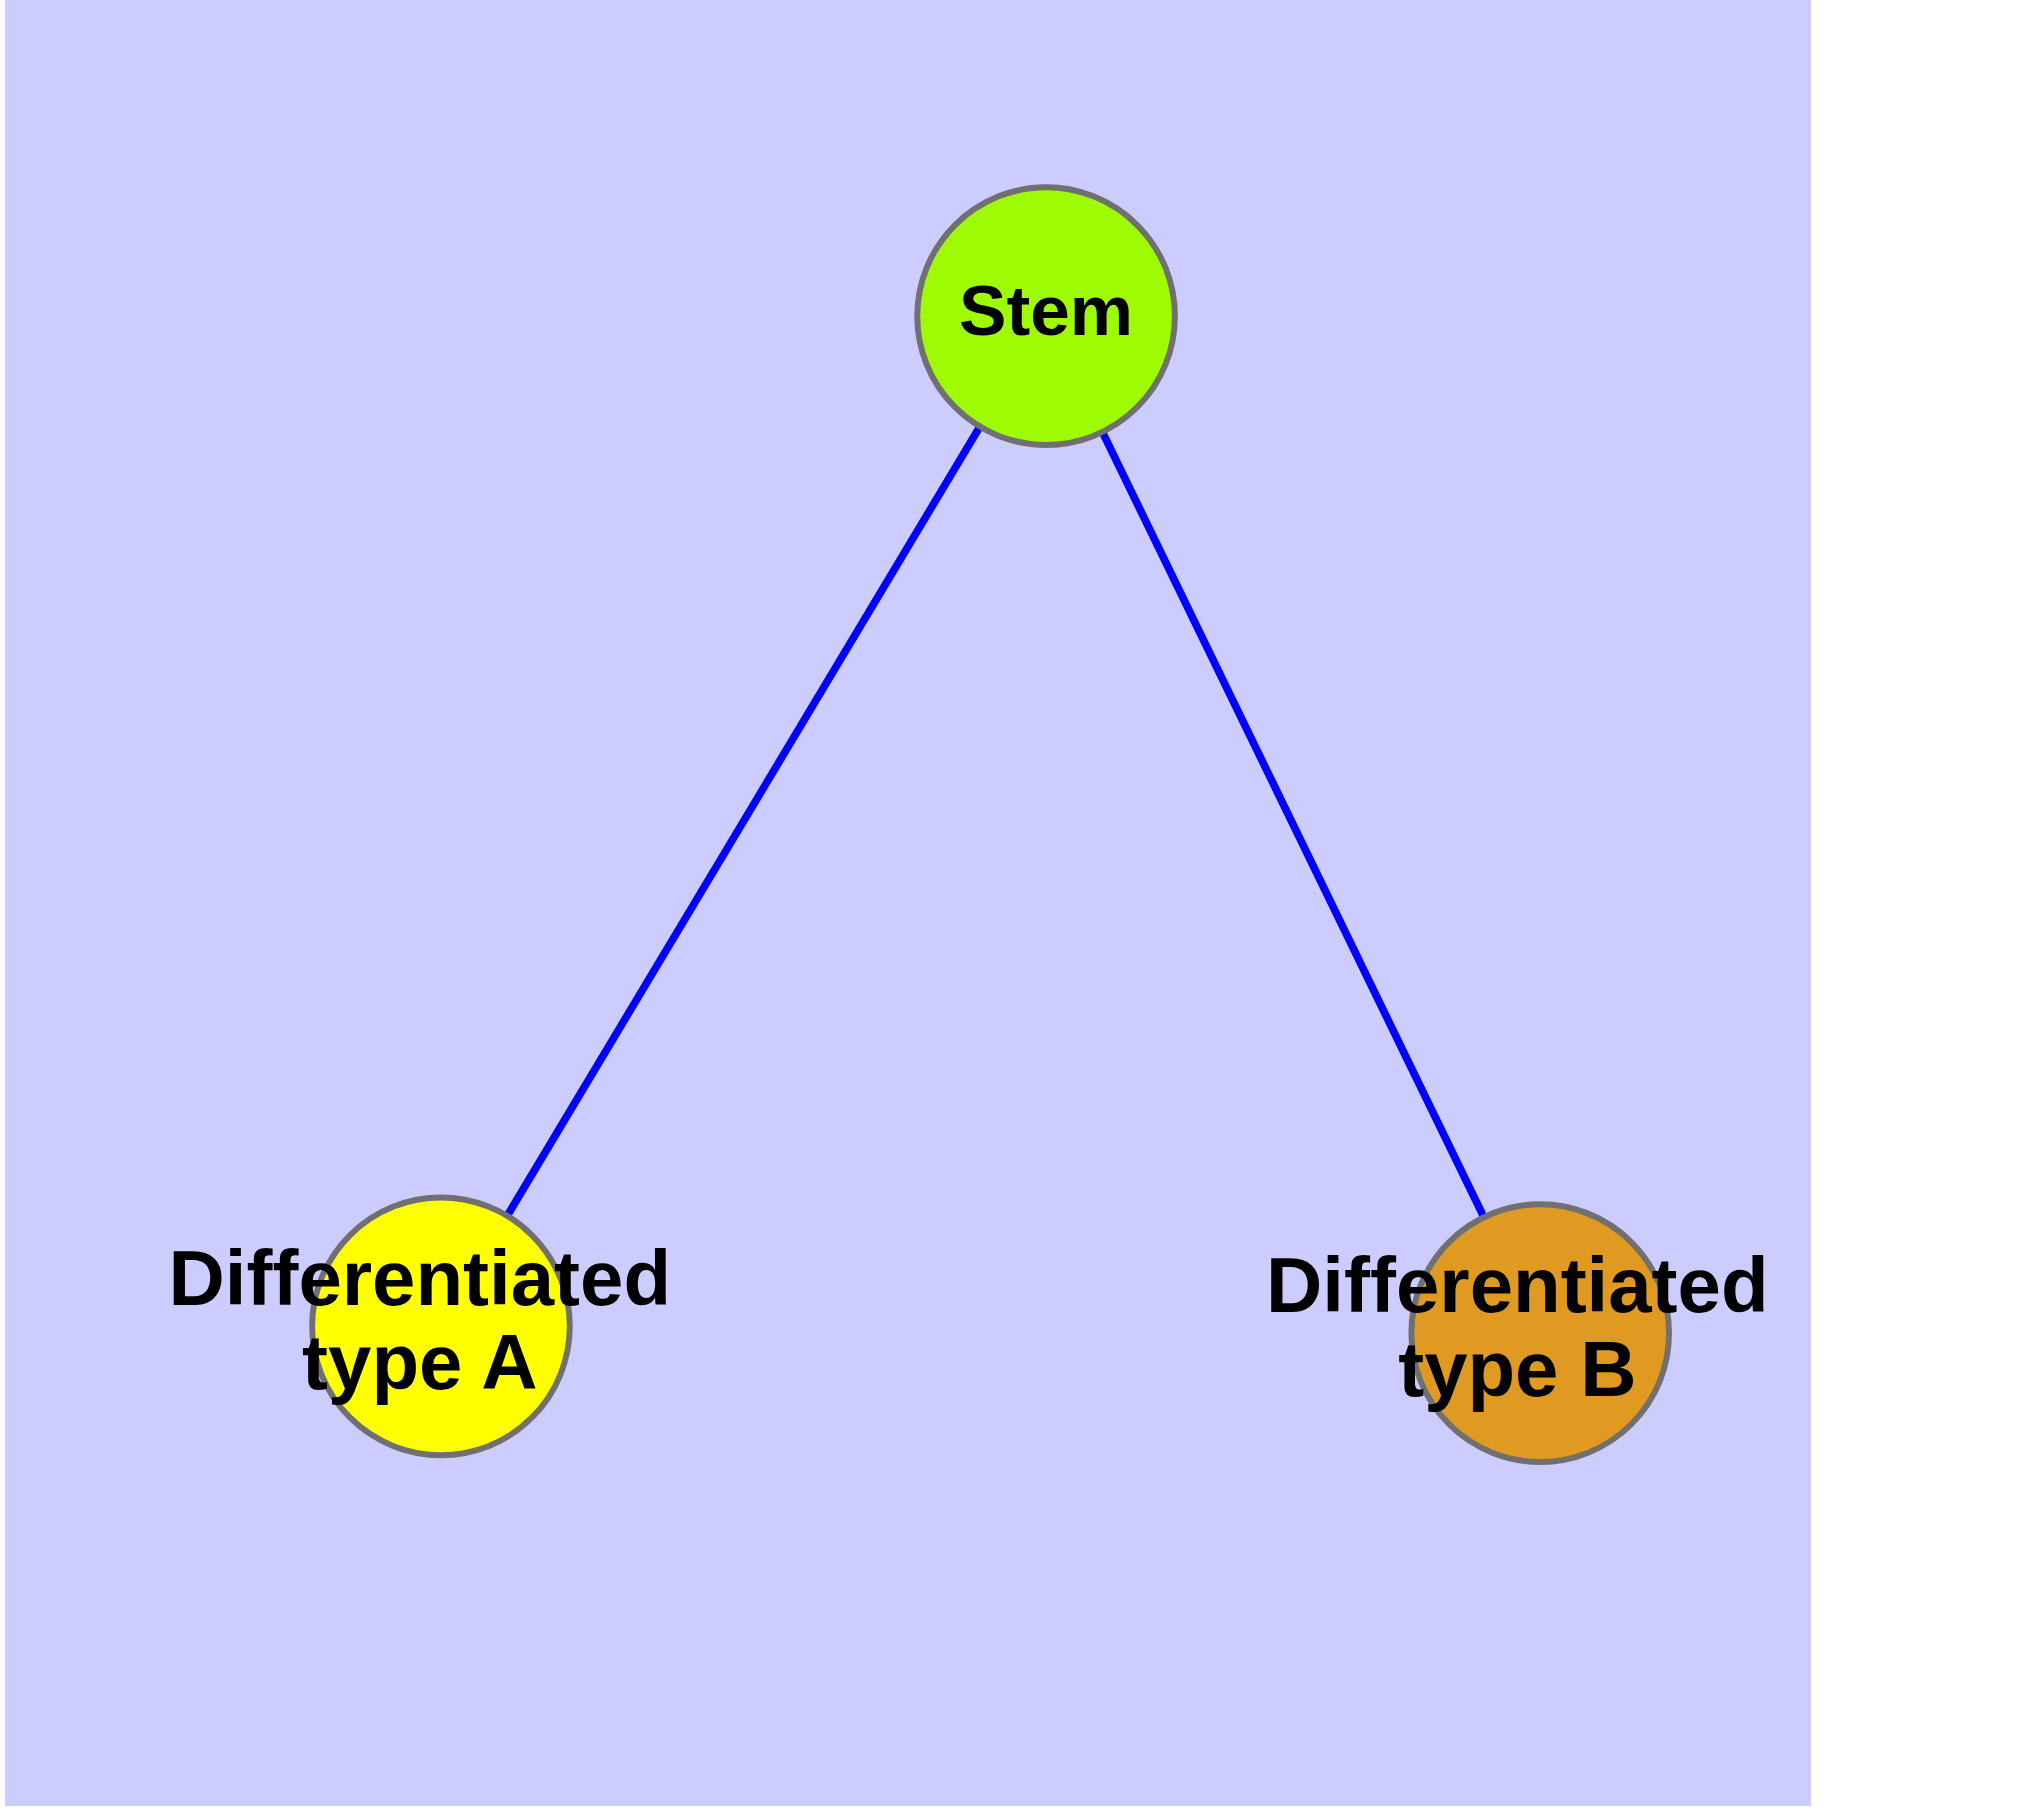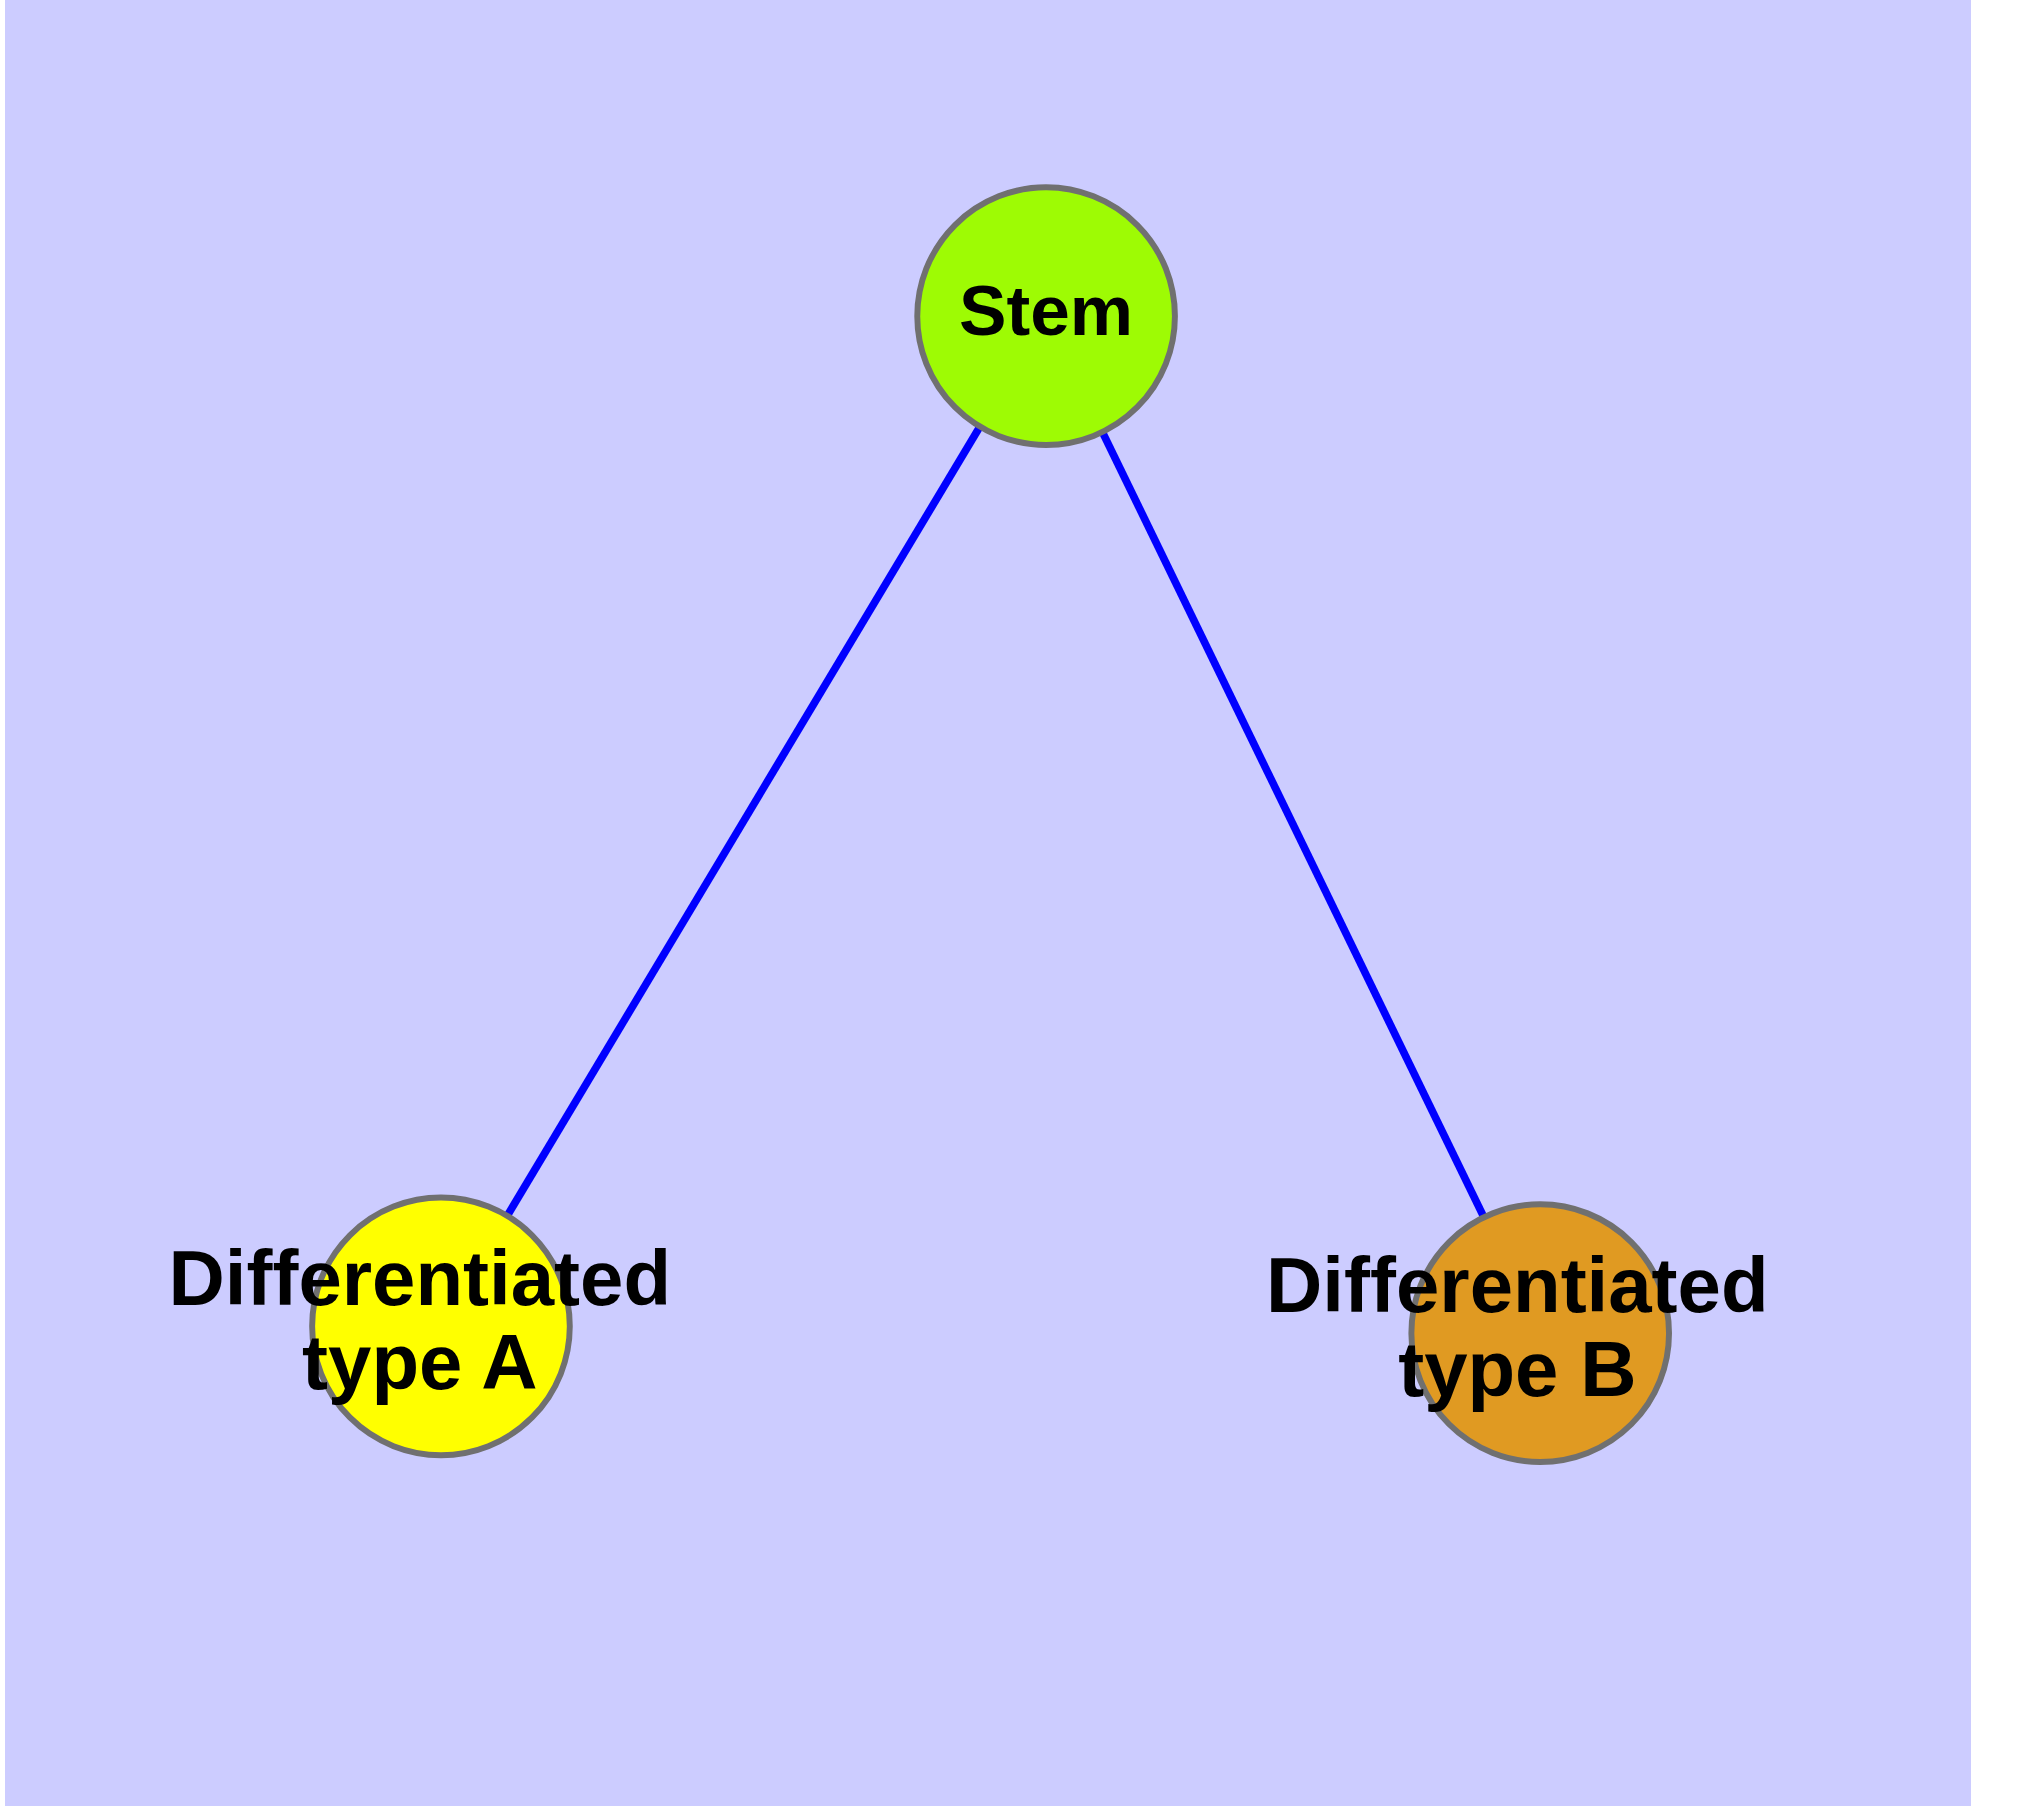--- a/index.html
+++ b/index.html
@@ -3,21 +3,21 @@
 <meta charset="utf-8">
 <title>Cell differentiation graph</title>
 <style>
   html, body {
     margin: 0;
     padding: 0;
     background: #ffffff;
   }
   #stage {
     position: relative;
-    width: 1971px;
+    width: 1811px;
     height: 1812px;
     background: #ffffff;
     overflow: hidden;
     font-family: "Liberation Sans", "DejaVu Sans", sans-serif;
   }
   #canvas-bg {
     position: absolute;
     left: 5.1px;
     top: 0px;
     width: 2015px;

